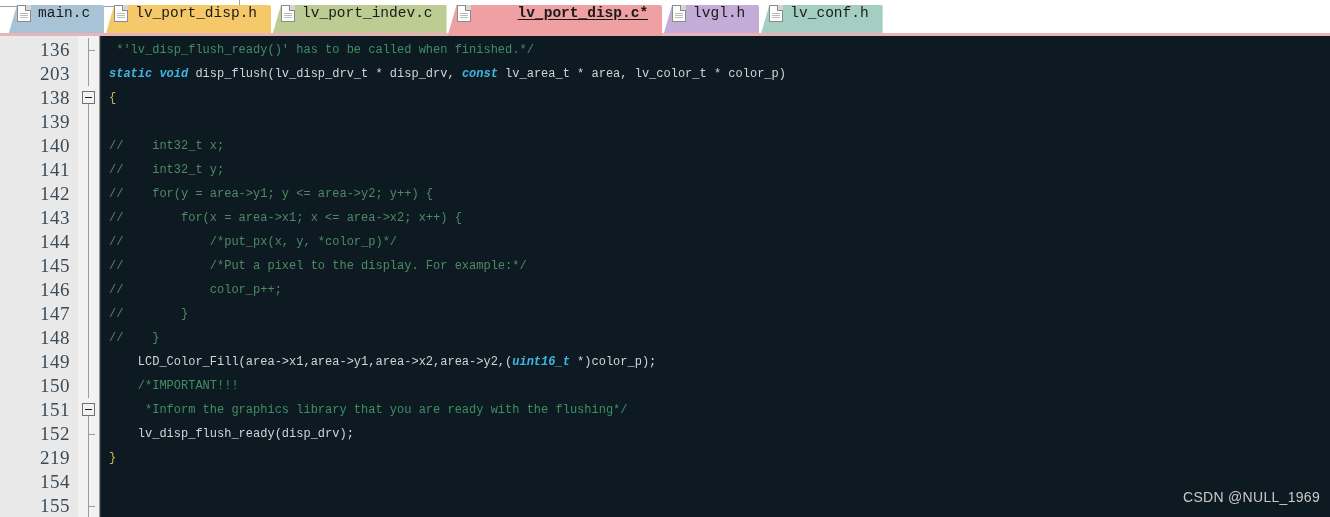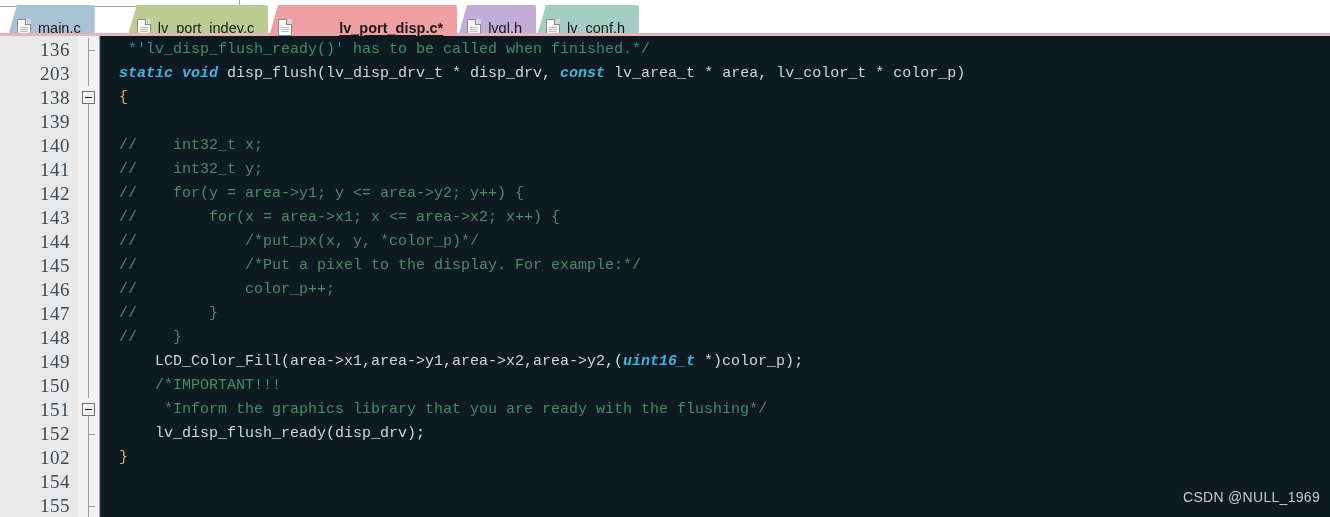--- a/index.html
+++ b/index.html
@@ -42,31 +42,32 @@
     left: 0; bottom: 0;
     height: 31px;
     display: flex;
     align-items: flex-end;
     padding-left: 8px;
   }
   .tab {
     position: relative;
     height: 31px;
     display: flex;
-    align-items: flex-end;
+    align-items: flex-start;
     gap: 7px;
     padding: 0 14px 0 9px;
     margin-right: 1px;
     font-size: 14.5px;
     color: #1a1a1a;
     white-space: nowrap;
     border-top-left-radius: 2px;
     border-top-right-radius: 2px;
     
     clip-path: polygon(9px 0, 100% 0, 100% 100%, 0 100%);
+    font-family: Liberation Mono, monospace;
   }
   .tab.active {
     font-weight: bold;
     z-index: 5;
   }
   .tab .tab-label { pointer-events: none; }
   .tab.active .tab-label {
     text-decoration: underline;
     text-underline-offset: 2px;
     margin-left: 40px;
@@ -185,23 +186,23 @@
     background: #0d1a21;
     padding-top: 2px;
     overflow: hidden;
     border-left: 1px solid #2a3942;
   }
   .cline {
     height: 24px;
     line-height: 24px;
     white-space: pre;
     font-family: "Liberation Mono", monospace;
-    font-size: 15px;
+    font-size: 12px;
     color: #cfd6da;
-    padding-left: 18px;
+    padding-left: 8px;
   }
 
   
   .cm   { color: #3f8f62; }                 
   .kw   { color: #41b3e0; font-weight: bold; font-style: italic; } 
   .pl   { color: #cfd6da; }                 
   .br   { color: #d2b45c; }                 
   .cmc  { color: #4e8a63; }                 
 
   
@@ -222,21 +223,25 @@
 
 <div id="app">
 
   <div id="tabbar">
     <div id="tabbar-topline"></div>
     <div id="tabstrip">
         <div class="tab" style="background: rgb(169, 195, 214);">
           <span class="doc-icon"></span>
           <span class="tab-label">main.c</span>
         </div>
-        <div class="tab" style="background: rgb(188, 204, 147); margin-left: 32px;">
+        <div class="tab" style="background: rgb(245, 201, 106);">
+          <span class="doc-icon"></span>
+          <span class="tab-label">lv_port_disp.h</span>
+        </div>
+        <div class="tab" style="background: rgb(188, 204, 147);">
           <span class="doc-icon"></span>
           <span class="tab-label">lv_port_indev.c</span>
         </div>
         <div class="tab active" style="background: rgb(239, 160, 163);">
           <span class="doc-icon"></span>
           <span class="tab-label">lv_port_disp.c*</span>
         </div>
         <div class="tab" style="background: rgb(195, 172, 216);">
           <span class="doc-icon"></span>
           <span class="tab-label">lvgl.h</span>
@@ -261,21 +266,21 @@
         <div class="lnum">143</div>
         <div class="lnum">144</div>
         <div class="lnum">145</div>
         <div class="lnum">146</div>
         <div class="lnum">147</div>
         <div class="lnum">148</div>
         <div class="lnum">149</div>
         <div class="lnum">150</div>
         <div class="lnum">151</div>
         <div class="lnum">152</div>
-        <div class="lnum">102</div>
+        <div class="lnum">219</div>
         <div class="lnum">154</div>
         <div class="lnum">155</div>
       </div>
     <div id="foldmargin">
         <div class="foldrow">
           <span class="thread"></span>
           <span class="tick"></span>
         </div>
         <div class="foldrow">
           <span class="thread"></span>

